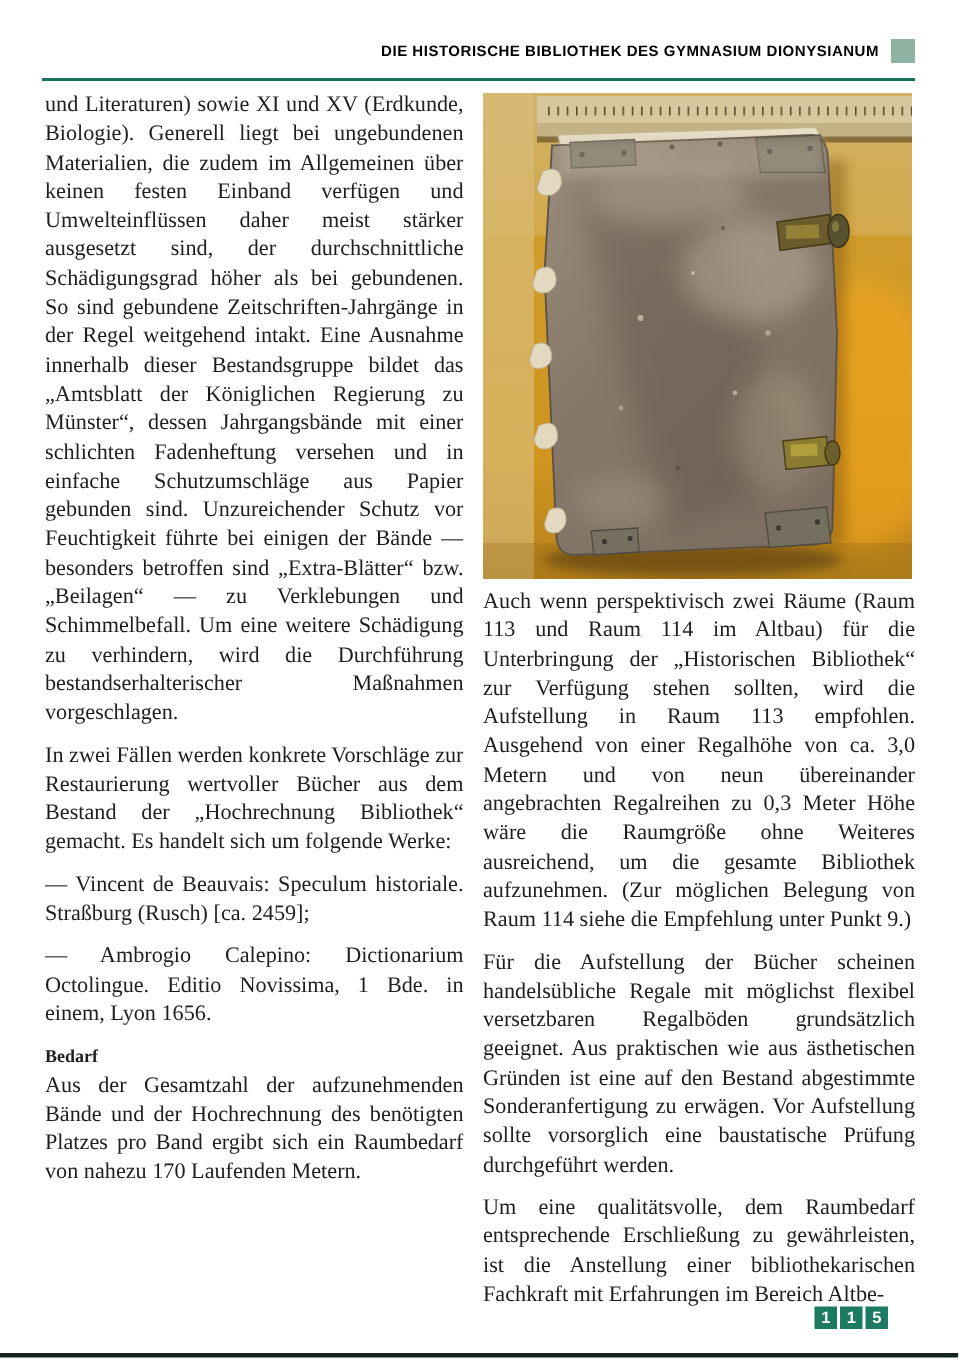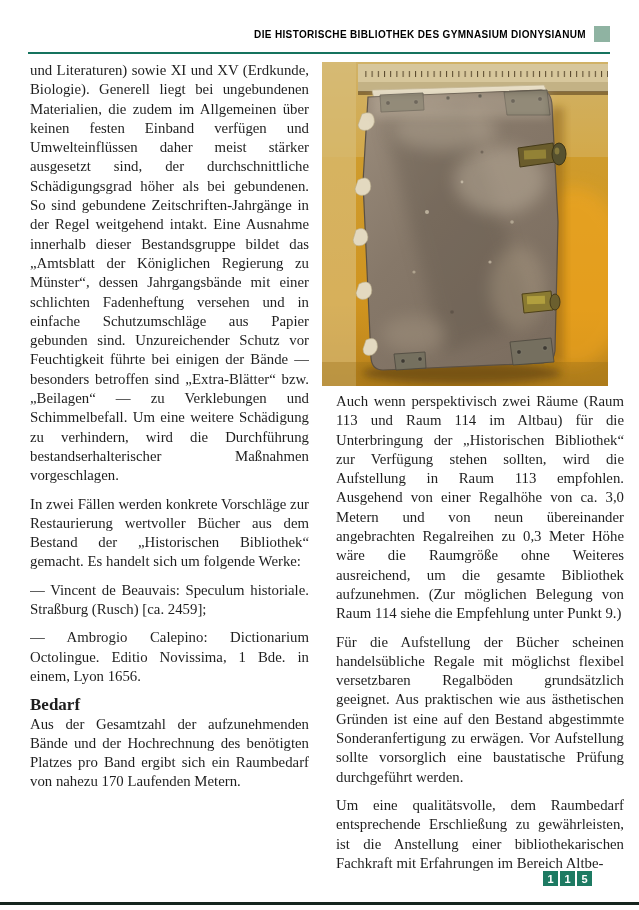--- a/index.html
+++ b/index.html
@@ -11,23 +11,23 @@
        justify-content:flex-end;gap:8px;}
   .hdr-title{font-family:"Liberation Sans","DejaVu Sans",sans-serif;font-weight:bold;
        font-size:10px;letter-spacing:.35px;color:#000000;white-space:nowrap;}
   .hdr-square{width:16px;height:16px;background:#8fb3a2;flex:0 0 auto;}
   .hdr-rule{position:absolute;left:28px;top:52px;width:582px;height:2px;background:#15735e;}
 
   
   .col{position:absolute;font-size:14.8px;line-height:19.3px;text-align:justify;
        hyphens:auto;-webkit-hyphens:auto;overflow:hidden;}
   .col p{margin:0 0 9px 0;}
-  .col h3{margin:0;font-size:17px;line-height:19.3px;font-weight:bold;}
+  .col h3{margin:0;font-size:12px;line-height:19.3px;font-weight:bold;}
   .col-left{left:30px;top:61px;width:279px;height:820px;}
-  .col-right-text{left:336px;top:392px;width:288px;height:489px;}
+  .col-right-text{left:322px;top:392px;width:288px;height:489px;}
 
   
   .photo{position:absolute;left:322px;top:62px;width:286px;height:324px;overflow:hidden;}
   .photo svg{display:block;}
 
   
   .pagenum{position:absolute;top:871px;right:47px;display:flex;gap:2px;}
   .pagenum .box{width:15px;height:15px;background:#1d7a62;color:#ffffff;
        font-family:"Liberation Sans","DejaVu Sans",sans-serif;font-weight:bold;font-size:11px;
        display:flex;align-items:center;justify-content:center;}
@@ -39,21 +39,21 @@
 <div class="page">
 
   <div class="hdr">
     <div class="hdr-title">DIE HISTORISCHE BIBLIOTHEK DES GYMNASIUM DIONYSIANUM</div>
     <div class="hdr-square"></div>
   </div>
   <div class="hdr-rule"></div>
 
   <div class="col col-left">
     <p>und Literaturen) sowie XI und XV (Erdkunde, Biologie). Generell liegt bei ungebundenen Materialien, die zudem im Allgemeinen über keinen festen Einband verfügen und Umwelteinflüssen daher meist stärker ausgesetzt sind, der durchschnittliche Schädigungsgrad höher als bei gebundenen. So sind gebundene Zeitschriften-Jahrgänge in der Regel weitgehend intakt. Eine Ausnahme innerhalb dieser Bestandsgruppe bildet das „Amtsblatt der Königlichen Regierung zu Münster“, dessen Jahrgangsbände mit einer schlichten Fadenheftung versehen und in einfache Schutzumschläge aus Papier gebunden sind. Unzureichender Schutz vor Feuchtigkeit führte bei einigen der Bände — besonders betroffen sind „Extra-Blätter“ bzw. „Beilagen“ — zu Verklebungen und Schimmelbefall. Um eine weitere Schädigung zu verhindern, wird die Durchführung bestandserhalterischer Maßnahmen vorgeschlagen.</p>
-    <p>In zwei Fällen werden konkrete Vorschläge zur Restaurierung wertvoller Bücher aus dem Bestand der „Historischen Bibliothek“ gemacht. Es handelt sich um folgende Werke:</p>
+    <p>In zwei Fällen werden konkrete Vorschläge zur Restaurierung wertvoller Bücher aus dem Bestand der „Hochrechnung Bibliothek“ gemacht. Es handelt sich um folgende Werke:</p>
     <p>— Vincent de Beauvais: Speculum historiale. Straßburg (Rusch) [ca. 2459];</p>
     <p>— Ambrogio Calepino: Dictionarium Octolingue. Editio Novissima, 1 Bde. in einem, Lyon 1656.</p>
     <h3>Bedarf</h3>
     <p>Aus der Gesamtzahl der aufzunehmenden Bände und der Hochrechnung des benötigten Platzes pro Band ergibt sich ein Raumbedarf von nahezu 170 Laufenden Metern.</p>
   </div>
 
   <figure class="photo" style="margin:0" aria-label="Foto eines alten Buches mit Metallbeschlägen und Schließen auf einem Holztisch, darüber ein Lineal">
     <svg width="286" height="324" viewBox="0 0 286 324" xmlns="http://www.w3.org/2000/svg">
       <defs>
         <linearGradient id="woodG" x1="0" y1="0" x2="0" y2="1">

